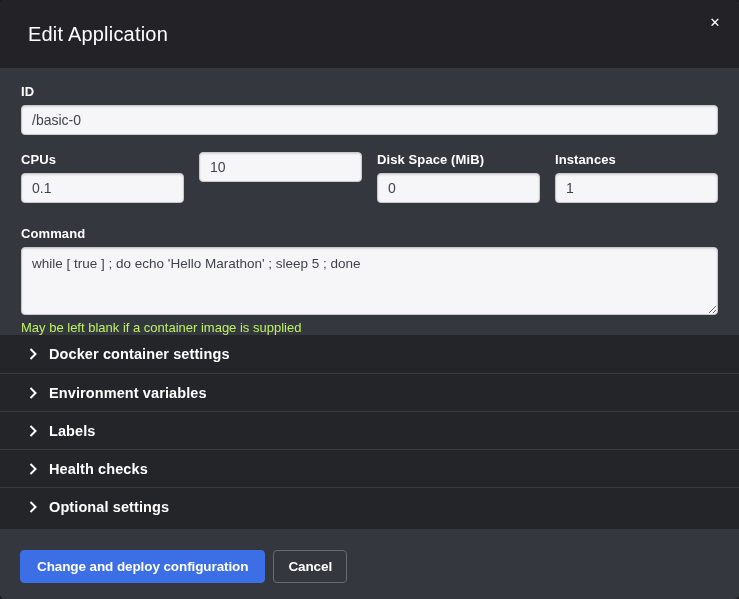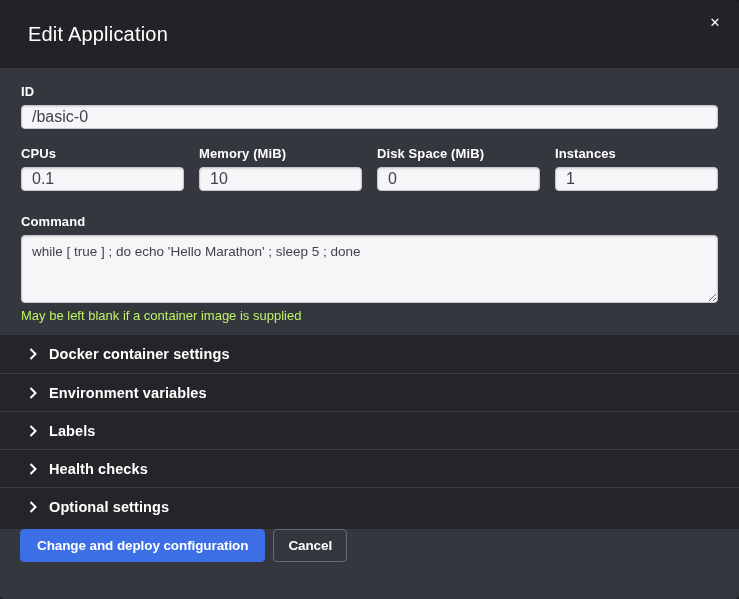--- a/index.html
+++ b/index.html
@@ -60,24 +60,24 @@
     font-weight: 700;
     margin-bottom: 6px;
     letter-spacing: 0.1px;
   }
   .text-input, .text-area {
     width: 100%;
     background: #f6f6f8;
     border: 1px solid #c7c9cf;
     border-radius: 4px;
     color: #40434a;
-    font-size: 16px;
+    font-size: 14px;
     font-family: "Liberation Sans", "DejaVu Sans", sans-serif;
     padding: 0 10px;
-    height: 24px;
+    height: 30px;
     box-shadow: inset 0 1px 2px rgba(0,0,0,0.12);
     outline: none;
   }
   .text-area {
     height: 68px;
     padding: 7px 10px;
     line-height: 1.35;
     font-size: 13.5px;
     resize: vertical;
     display: block;
@@ -118,22 +118,22 @@
     font-size: 14.5px;
     font-weight: 700;
     margin-left: 11px;
     letter-spacing: 0.1px;
   }
   
   .modal-footer {
     flex: 1 1 auto;
     background: #34373d;
     display: flex;
-    align-items: flex-start;
-    padding: 0 20px;
+    align-items: flex-end;
+    padding: 16px 20px;
   }
   .btn {
     height: 33px;
     border-radius: 4px;
     font-size: 13.5px;
     font-weight: 700;
     font-family: "Liberation Sans", "DejaVu Sans", sans-serif;
     cursor: pointer;
     letter-spacing: -0.1px;
   }
@@ -167,21 +167,20 @@
       <label class="field-label">ID</label>
       <input class="text-input" type="text" value="/basic-0" style="">
     </div>
 
     <div class="row-4">
       <div class="form-group">
         <label class="field-label">CPUs</label>
         <input class="text-input" type="text" value="0.1" style="">
       </div>
       <div class="form-group">
-        <label class="field-label">Memory (MiB)</label>
         <input class="text-input" type="text" value="10" style="">
       </div>
       <div class="form-group">
         <label class="field-label">Disk Space (MiB)</label>
         <input class="text-input" type="text" value="0" style="">
       </div>
       <div class="form-group">
         <label class="field-label">Instances</label>
         <input class="text-input" type="text" value="1" style="">
       </div>

